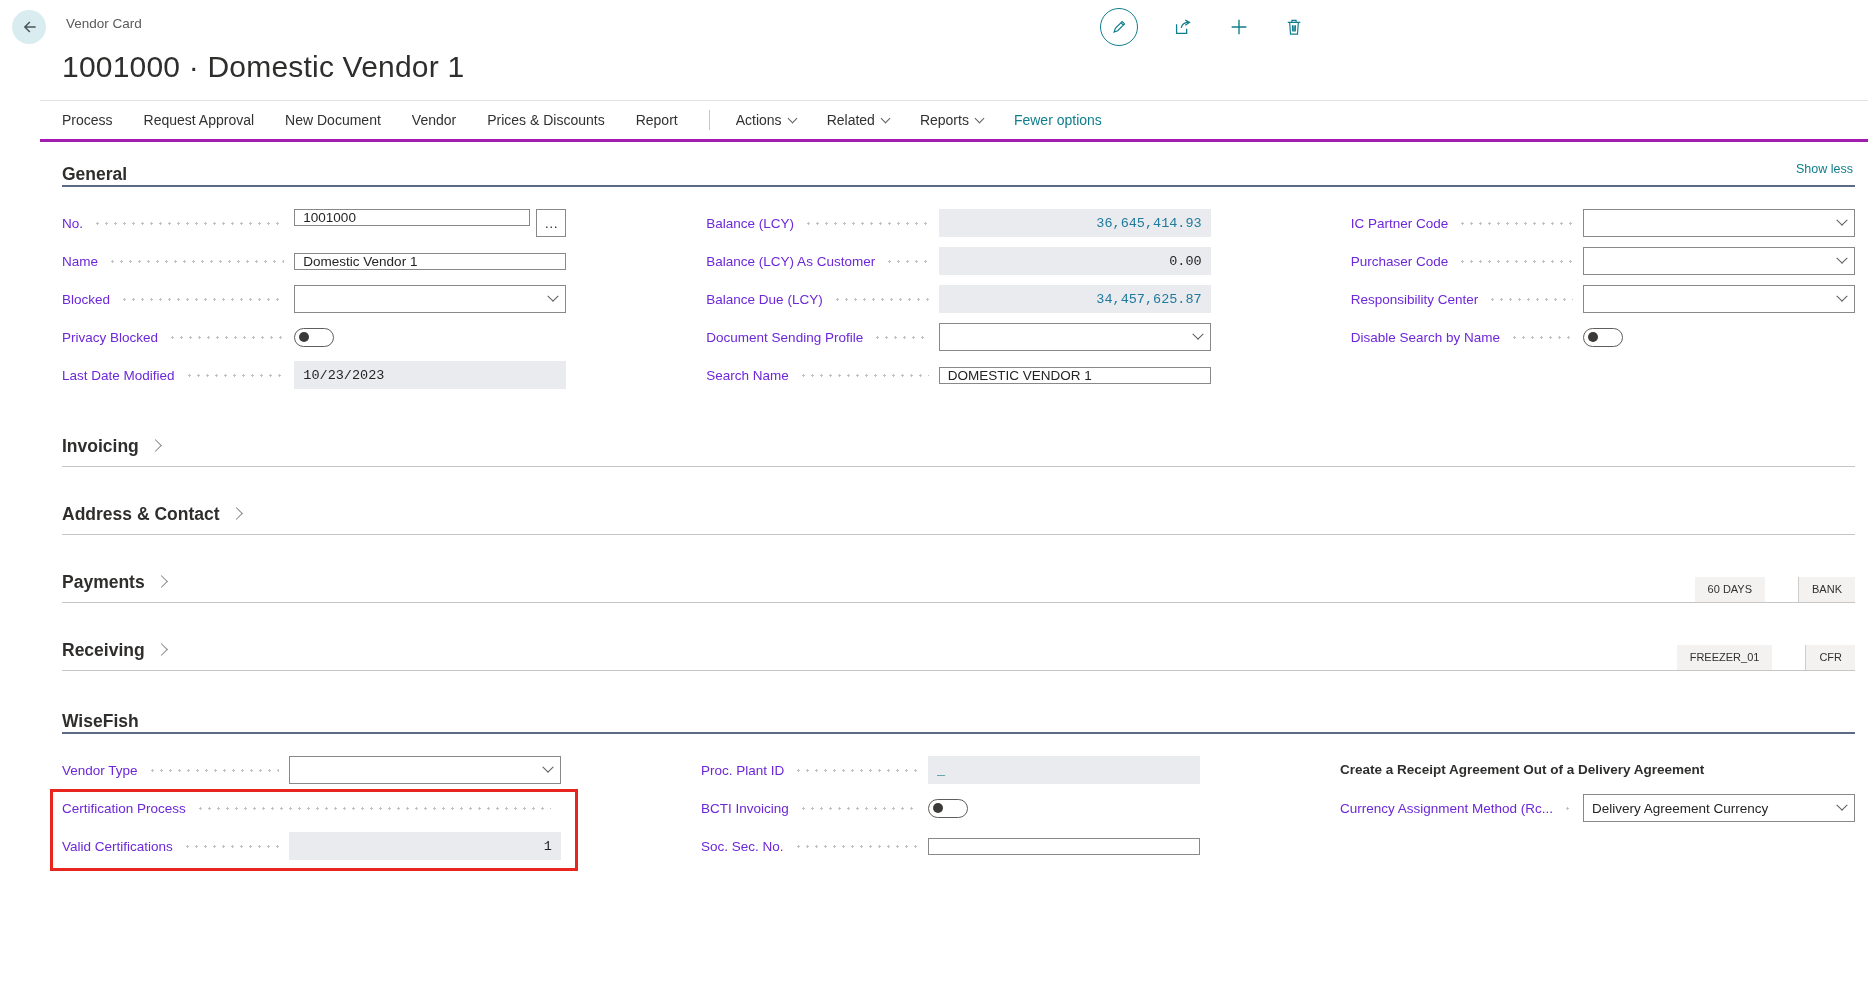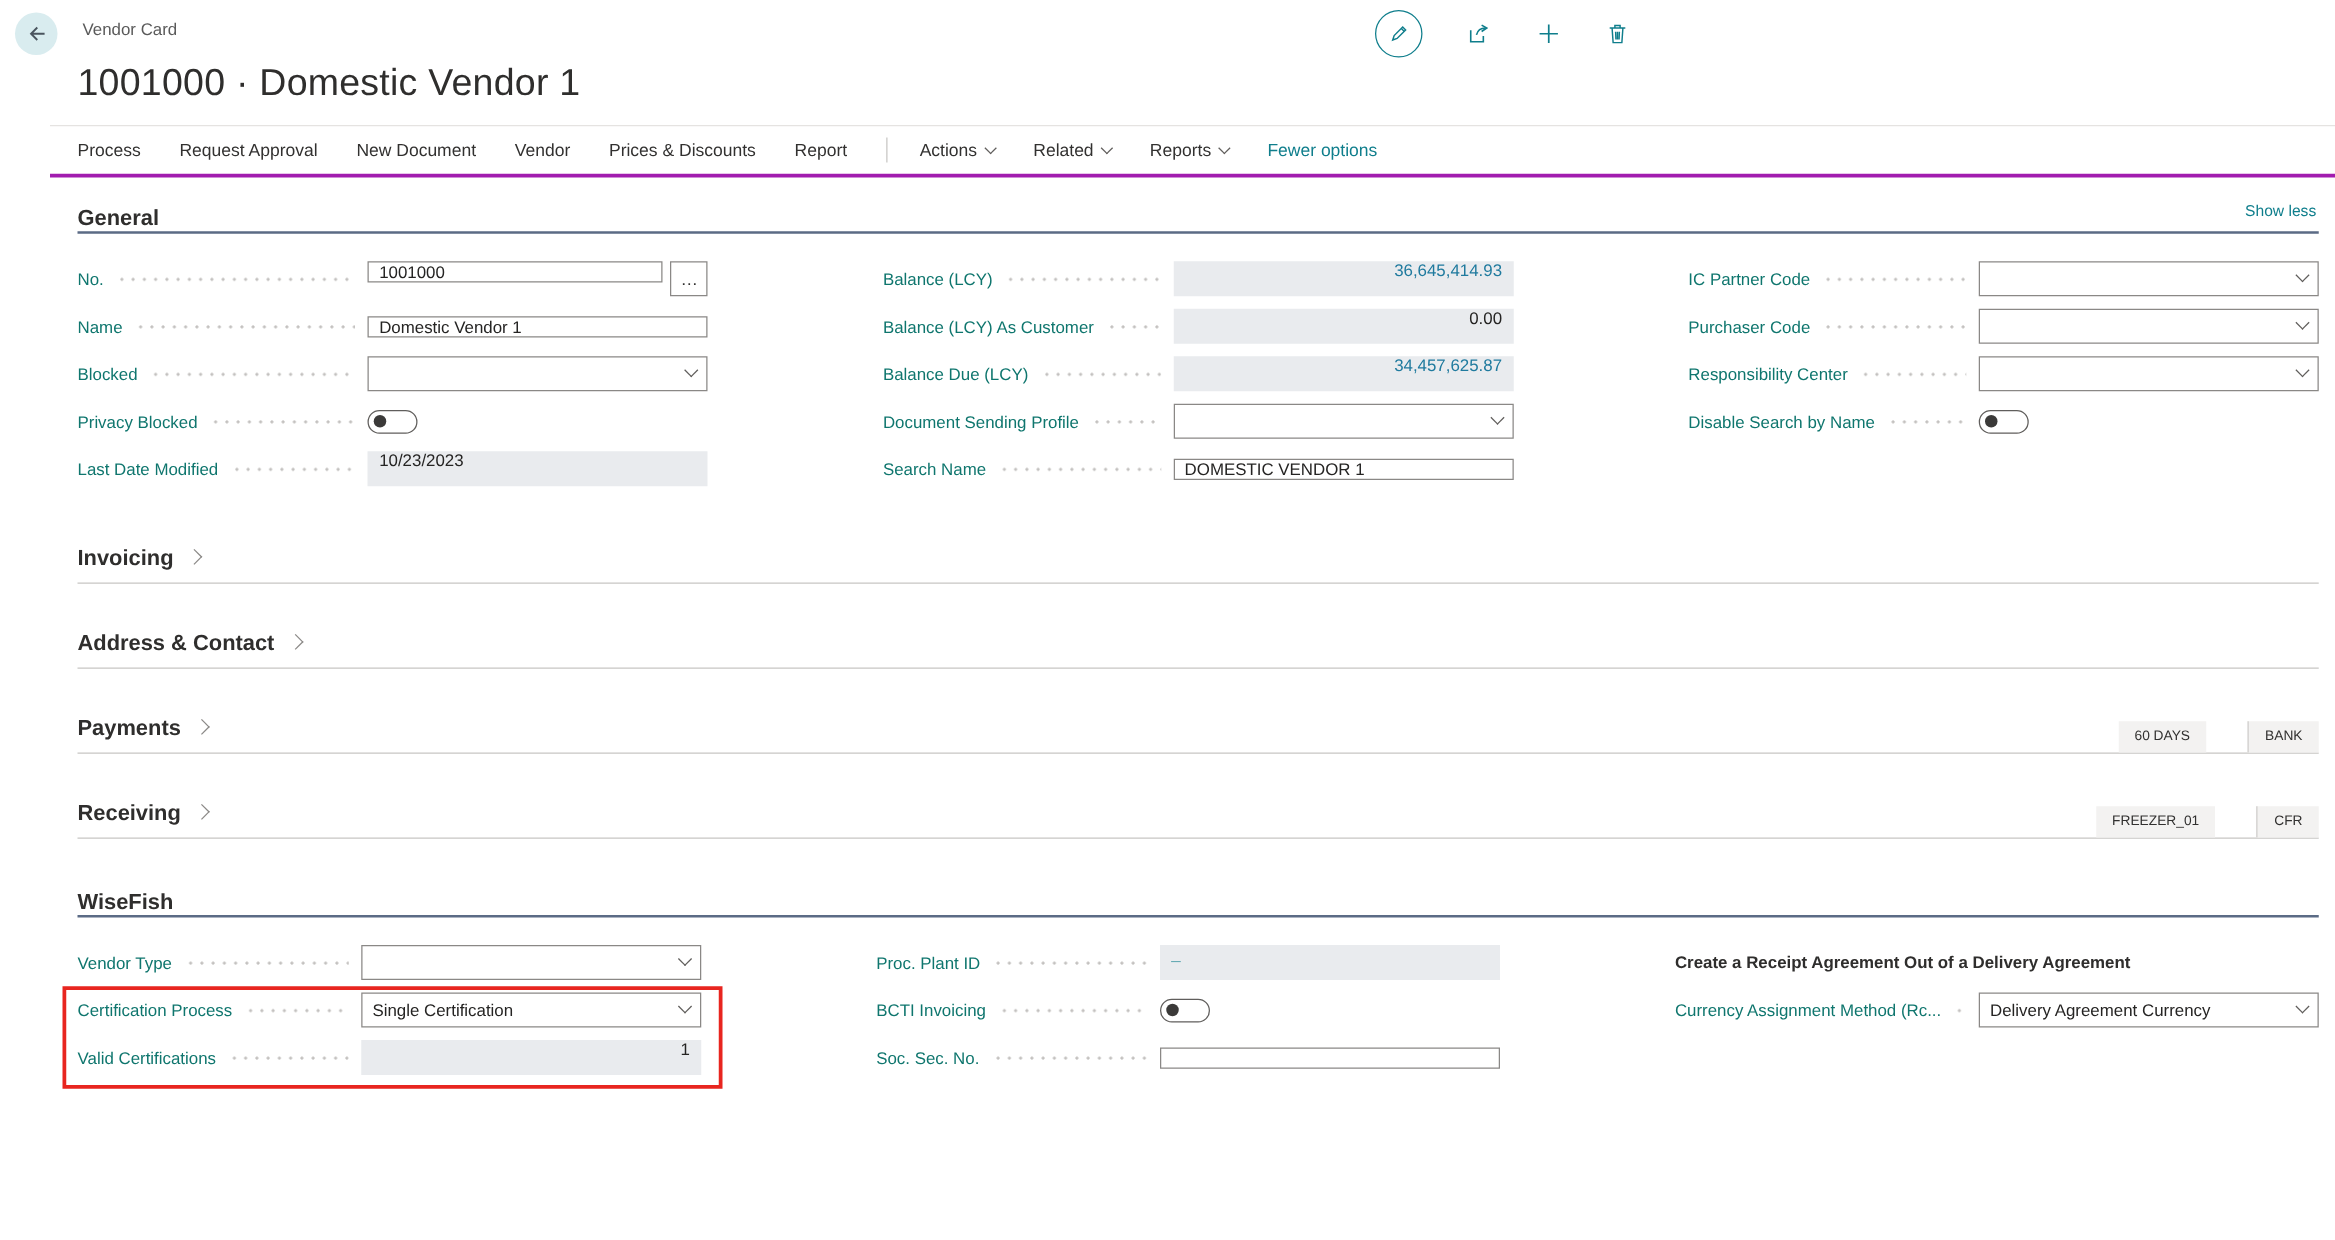--- a/index.html
+++ b/index.html
@@ -31,39 +31,39 @@
   .content { padding:0 13px 0 62px; }
 
   .exp-header { position:relative; margin-top:22px; }
   .exp-title { font-size:17.5px; font-weight:700; color:#2f2e2d; padding-bottom:9px; }
   .show-less { position:absolute; right:2px; bottom:9px; font-size:12.5px; color:#0f7e8c; cursor:pointer; }
   .dark-rule { border-bottom:2px solid #5b6b85; }
 
   .fields-grid { display:grid; grid-template-columns:1fr 1fr 1fr; column-gap:140px; margin-top:22px; }
   .fcol { position:relative; }
   .frow { display:flex; align-items:center; height:28px; margin-bottom:10px; }
-  .flabel { font-size:13.5px; color:#0f766e; white-space:nowrap; }
+  .flabel { font-size:13.5px; color:#6d28d9; white-space:nowrap; }
   .leader { flex:1; height:3px; margin:0 10px; min-width:10px;
     background:radial-gradient(circle, #c3c1bf 1.1px, transparent 1.3px) left center / 9px 3px repeat-x; }
   .ctrl { width:272px; flex:0 0 272px; display:flex; }
 
   .tin { width:100%; height:17px; border:1px solid #8a8886; background:#fff; font-size:13.5px;
     color:#252423; padding:0 8px; font-family:"Liberation Sans", sans-serif; outline:none; }
   .assist-wrap { display:flex; width:100%; gap:6px; }
   .assist-btn { width:30px; height:28px; border:1px solid #8a8886; background:#fff; font-size:14px;
     color:#323130; display:flex; align-items:center; justify-content:center; cursor:pointer; flex:0 0 30px; }
 
   .dd { width:100%; height:28px; border:1px solid #8a8886; background:#fff; display:flex; align-items:center;
     padding:0 8px; cursor:pointer; }
   .ddval { flex:1; font-size:13.5px; color:#252423; white-space:nowrap; overflow:hidden; }
   .chev-down { width:8px; height:8px; border-right:1.4px solid #605e5c; border-bottom:1.4px solid #605e5c;
     transform:rotate(45deg) translate(-2px,-2px); flex:0 0 8px; }
 
-  .ro { width:100%; height:28px; background:#e9ebee; display:flex; align-items:flex-start; padding:0 9px;
-    font-size:13.5px; color:#252423; }
+  .ro { width:100%; height:28px; background:#e9ebee; display:flex; align-items:center; padding:0 9px;
+    font-size:13.5px; color:#252423;font-family:Liberation Mono, monospace; }
   .ro.num { justify-content:flex-end; }
   .amt-link { color:#1f7a9e; cursor:pointer; }
   .teal-txt { color:#0f7e8c; font-weight:700; }
 
   .toggle { width:40px; height:19px; border:1px solid #605e5c; border-radius:10px; background:#fff;
     position:relative; cursor:pointer; }
   .knob { position:absolute; left:4px; top:3.5px; width:10px; height:10px; border-radius:50%; background:#3b3a39; }
 
   
   .col-section { position:relative; margin-top:37px; border-bottom:1px solid #c8c6c4; padding-bottom:9px; cursor:pointer; }
@@ -332,26 +332,20 @@
         <div class="ctrl">
             <div class="dd">
           <span class="ddval"></span>
               <span class="chev-down"></span>
         </div>
           </div>
       </div>
       <div class="frow">
         <span class="flabel">Certification Process</span>
         <span class="leader"></span>
-        <div class="ctrl">
-            <div class="dd">
-          <span class="ddval">Single Certification</span>
-              <span class="chev-down"></span>
-        </div>
-          </div>
       </div>
       <div class="frow">
         <span class="flabel">Valid Certifications</span>
         <span class="leader"></span>
         <div class="ctrl">
             <div class="ro num">
               <span>1</span>
             </div>
           </div>
       </div>

